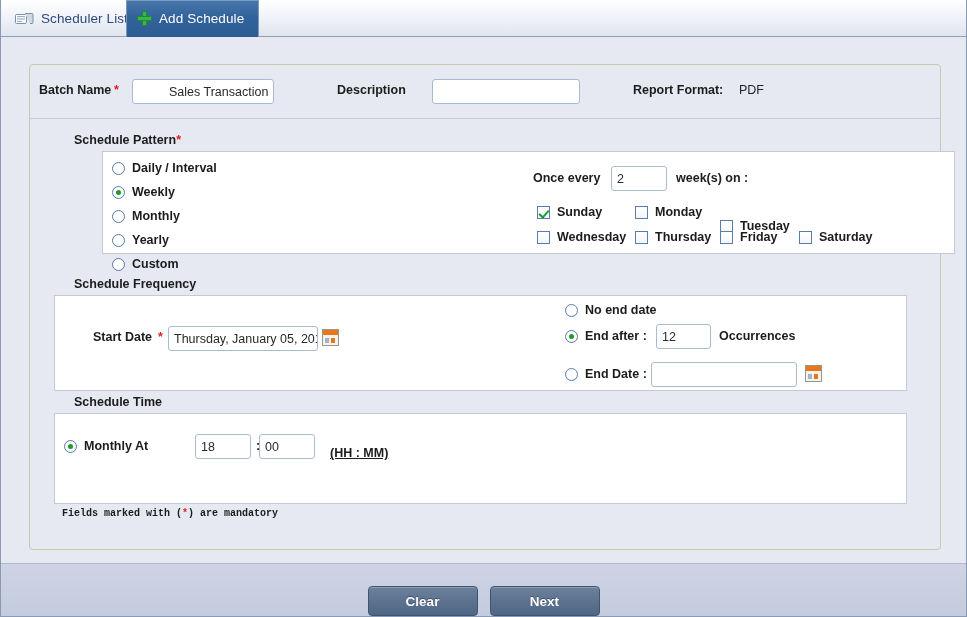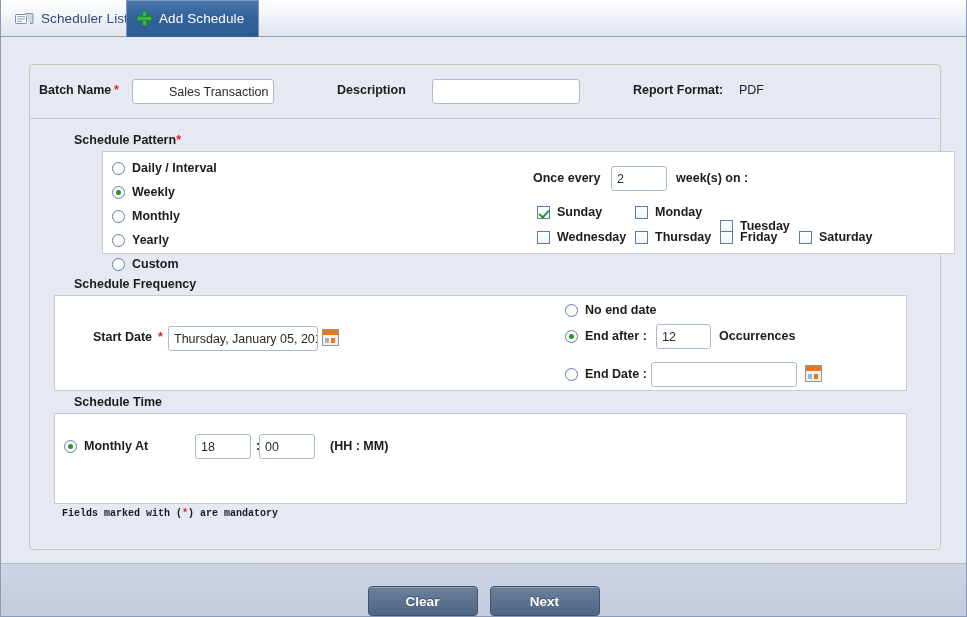--- a/index.html
+++ b/index.html
@@ -311,21 +311,21 @@
     <div class="fs-legend" style="left:32px;top:330px;">Schedule Time</div>
 
     <div class="fs-body" style="left:24px;top:348px;width:853px;height:91px;">
       <div class="opt" style="position:absolute;left:9px;top:25px;">
         <span class="radio on"></span>
         <span>Monthly At</span>
       </div>
       <div class="txtbox" style="position:absolute;left:140px;top:20px;width:56px;">18</div>
       <span class="lbl" style="position:absolute;left:201px;top:25px;">:</span>
       <div class="txtbox" style="position:absolute;left:204px;top:20px;width:56px;">00</div>
-      <span class="lbl" style="position:absolute;left:275px;top:25px;">(HH : MM)</span>
+      <span class="lbl" style="position:absolute;left:275px;top:32px;text-decoration:underline;">(HH : MM)</span>
     </div>
 
     <div class="mand" style="left:32px;top:443px;">
       <span>Fields marked with (</span><span class="star">*</span><span>) are mandatory</span>
     </div>
   </div>
 
   <div class="footer">
     <div class="btn">Clear</div>
     <div class="btn">Next</div>

